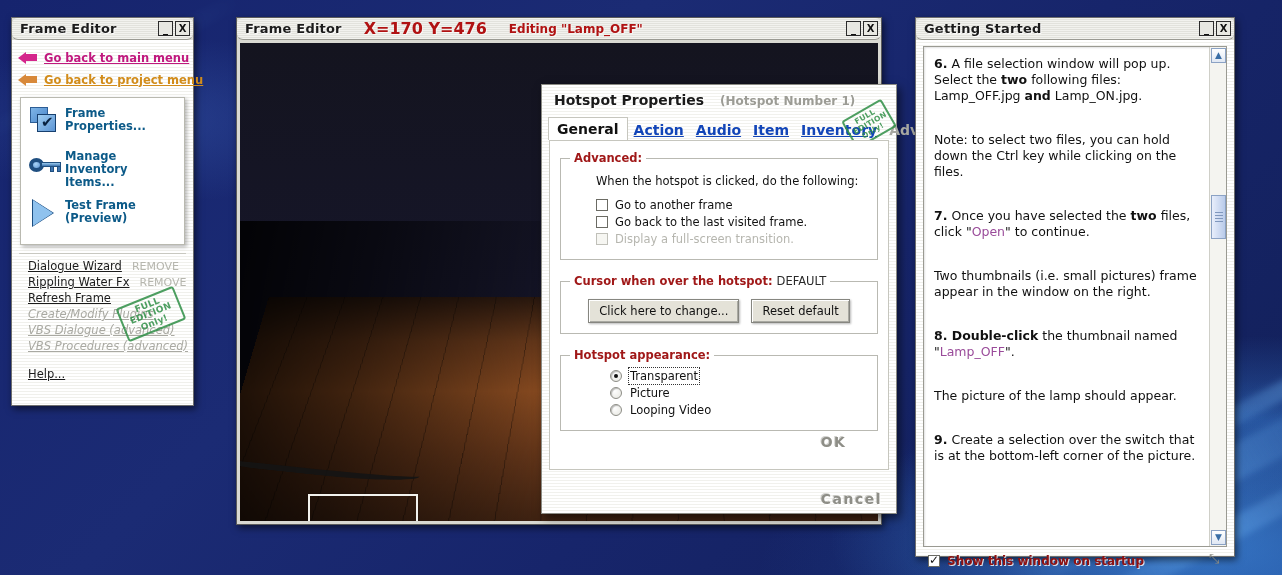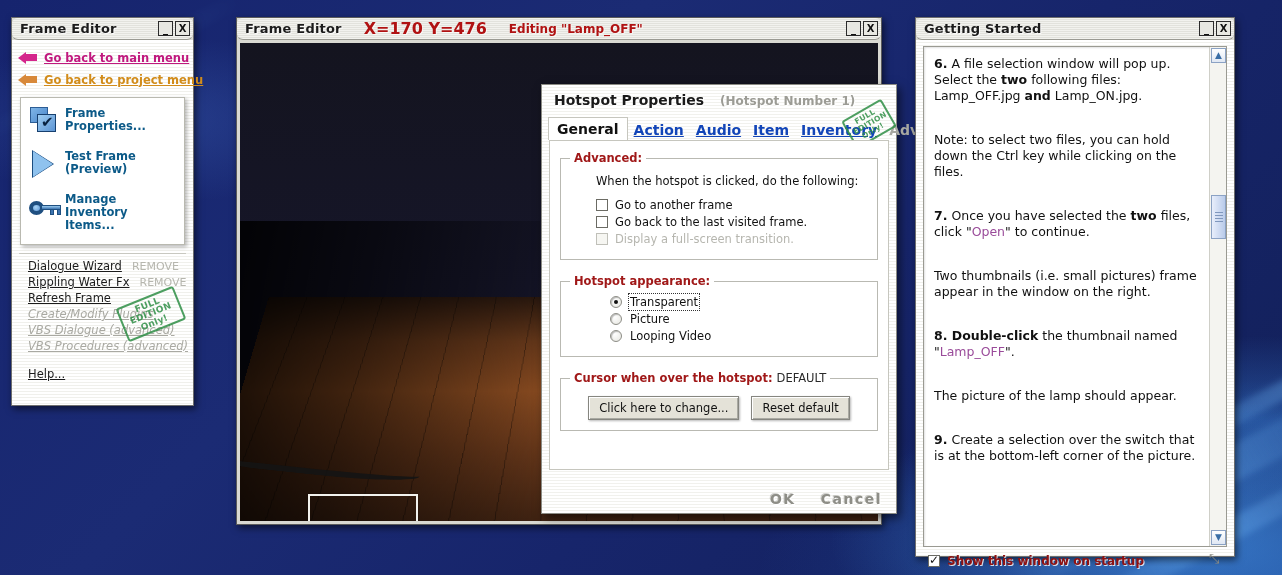--- a/index.html
+++ b/index.html
@@ -326,21 +326,21 @@
     box-shadow: inset 1px 1px 1px rgba(0,0,0,.25);
     margin-right: 8px; flex: none; position: relative; cursor: pointer;
   }
   .rdo.on::after {
     content: ""; position: absolute; left: 3px; top: 3px;
     width: 4px; height: 4px; border-radius: 50%; background: #111;
   }
   .focusring { outline: 1px dotted #333; outline-offset: 1px; }
   .dlgbtns {
     position: absolute; right: 14px; bottom: 6px;
-    display: flex; gap: 25px; align-items: flex-end;
+    display: flex; gap: 41px; align-items: flex-start; flex-direction: column;
   }
   .flatbtn {
     font-size: 14px; font-weight: bold; letter-spacing: 1.5px;
     color: #8e8e87;
     text-shadow: 1px 1px 0 #ffffff, -1px -1px 0 rgba(120,120,112,.35);
     cursor: pointer;
   }
 
   
   #getting { left: 915px; top: 17px; width: 320px; height: 540px; }
@@ -432,34 +432,34 @@
       <div class="bigbox">
         <div class="bigitem">
           <span class="bigicon ic-frameprop">
             <span class="sq1"></span>
               <span class="sq2"></span>
               <span class="chk">✔</span>
           </span>
           <span class="biglabel">Frame Properties...</span>
         </div>
         <div class="bigitem">
-          <span class="bigicon ic-play">
-            <span class="triout"></span>
-              <span class="tri"></span>
-          </span>
-          <span class="biglabel">Test Frame (Preview)</span>
-        </div>
-        <div class="bigitem">
           <span class="bigicon ic-key">
             <span class="ring"></span>
               <span class="shaft"></span>
               <span class="t1"></span>
               <span class="t2"></span>
           </span>
           <span class="biglabel">Manage Inventory Items...</span>
+        </div>
+        <div class="bigitem">
+          <span class="bigicon ic-play">
+            <span class="triout"></span>
+              <span class="tri"></span>
+          </span>
+          <span class="biglabel">Test Frame (Preview)</span>
         </div>
       </div>
 
       <div class="sep"></div>
 
       <div class="cmdrow">
         <span class="cmd">Dialogue Wizard</span>
         <span class="remove">REMOVE</span>
       </div>
       <div class="cmdrow">
@@ -546,40 +546,40 @@
             <span class="cbx"></span>
             <span>Go back to the last visited frame.</span>
           </div>
           <div class="cbrow dis">
             <span class="cbx dis"></span>
             <span>Display a full-screen transition.</span>
           </div>
         </fieldset>
 
         <fieldset class="grp">
+          <legend><span>Cursor when over the hotspot:</span> <span class="defaultlabel">DEFAULT</span></legend>
+          <div class="btnrow">
+            <button class="btn95">Click here to change...</button>
+            <button class="btn95">Reset default</button>
+          </div>
+        </fieldset>
+
+        <fieldset class="grp">
           <legend>Hotspot appearance:</legend>
           <div class="rdrow">
             <span class="rdo on"></span>
             <span class="focusring">Transparent</span>
           </div>
           <div class="rdrow">
             <span class="rdo"></span>
             <span>Picture</span>
           </div>
           <div class="rdrow">
             <span class="rdo"></span>
             <span>Looping Video</span>
-          </div>
-        </fieldset>
-
-        <fieldset class="grp">
-          <legend><span>Cursor when over the hotspot:</span> <span class="defaultlabel">DEFAULT</span></legend>
-          <div class="btnrow">
-            <button class="btn95">Click here to change...</button>
-            <button class="btn95">Reset default</button>
           </div>
         </fieldset>
 
       </div>
 
       <div class="dlgbtns">
         <span class="flatbtn">OK</span>
         <span class="flatbtn">Cancel</span>
       </div>
     </div>

